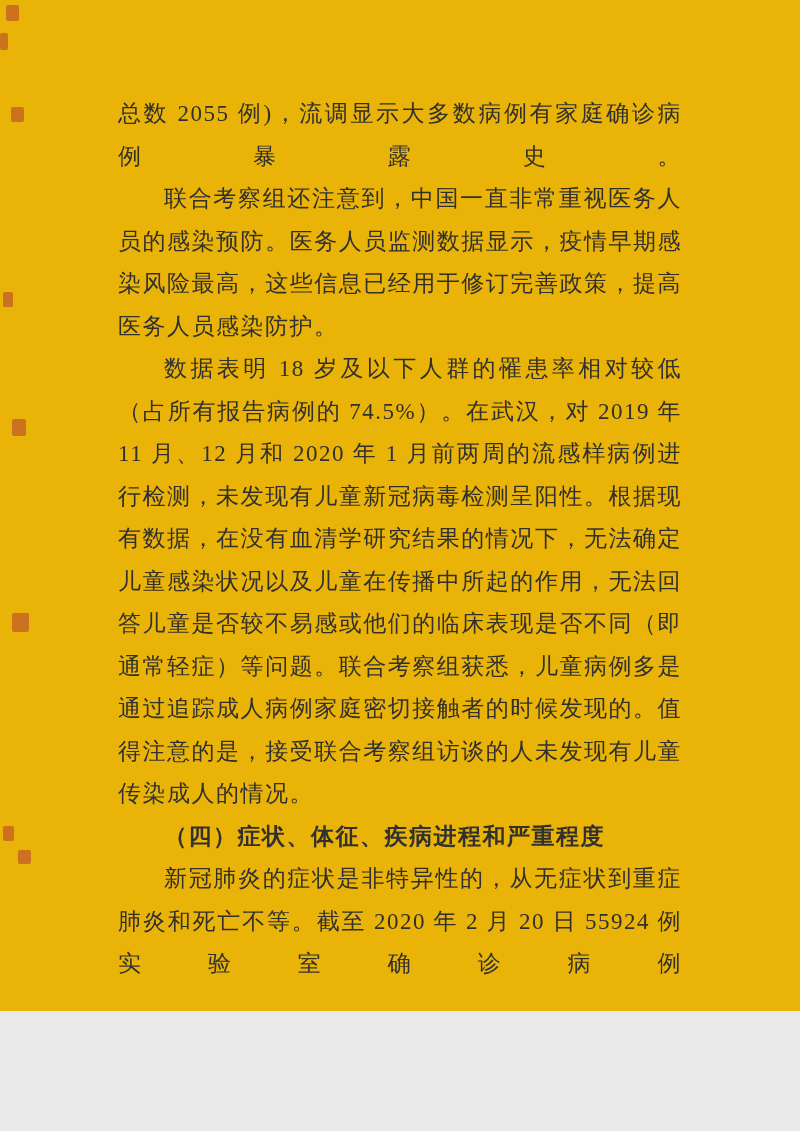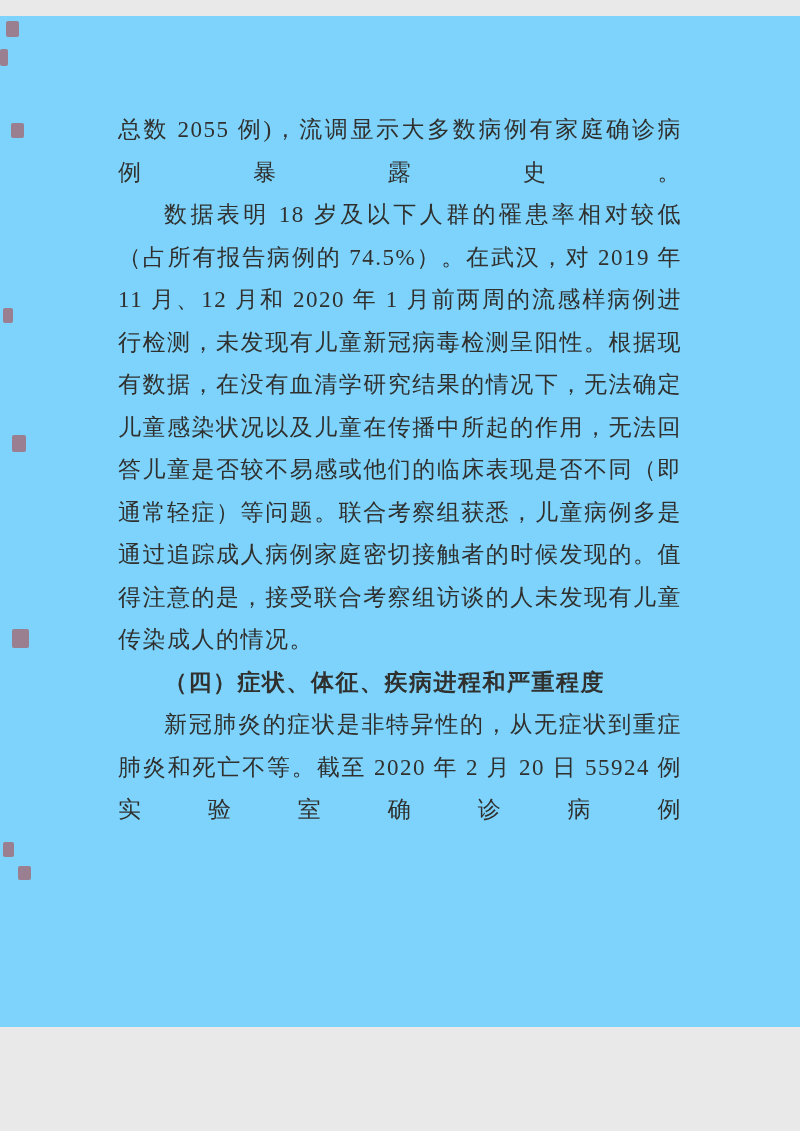--- a/index.html
+++ b/index.html
@@ -4,22 +4,22 @@
 <style>
   html, body {
     margin: 0;
     padding: 0;
     background: #e9e9e9;
   }
   .page {
     position: relative;
     width: 800px;
     height: 1011px;
-    margin: 16px auto;
-    background: #7dd3fc;
+    margin: 0 auto;
+    background: #eab308;
     overflow: hidden;
     font-family: "Liberation Serif", "DejaVu Serif", serif;
     color: #30302e;
   }
   
   .content {
     position: absolute;
     top: 93px;
     left: 118px;
     width: 564px;
@@ -82,20 +82,21 @@
   <div class="seal m4" style="background: rgb(176, 58, 52);"></div>
   <div class="seal m5" style="background: rgb(176, 58, 52);"></div>
   <div class="seal m6" style="background: rgb(176, 58, 52);"></div>
   <div class="seal m7" style="background: rgb(176, 58, 52);"></div>
   <div class="seal m8" style="background: rgb(176, 58, 52);"></div>
 
   <main class="content">
 
     <p class="no-indent fill-last">总数 2055 例)，流调显示大多数病例有家庭确诊病例暴露史。</p>
 
+    <p>联合考察组还注意到，中国一直非常重视医务人员的感染预防。医务人员监测数据显示，疫情早期感染风险最高，这些信息已经用于修订完善政策，提高医务人员感染防护。</p>
 
 
 
     <p>数据表明 18 岁及以下人群的罹患率相对较低（占所有报告病例的 74.5%）。在武汉，对 2019 年 11 月、12 月和 2020 年 1 月前两周的流感样病例进行检测，未发现有儿童新冠病毒检测呈阳性。根据现有数据，在没有血清学研究结果的情况下，无法确定儿童感染状况以及儿童在传播中所起的作用，无法回答儿童是否较不易感或他们的临床表现是否不同（即通常轻症）等问题。联合考察组获悉，儿童病例多是通过追踪成人病例家庭密切接触者的时候发现的。值得注意的是，接受联合考察组访谈的人未发现有儿童传染成人的情况。</p>
 
     <h2 class="section-heading">（四）症状、体征、疾病进程和严重程度</h2>
 
     <p class="fill-last">新冠肺炎的症状是非特异性的，从无症状到重症肺炎和死亡不等。截至 2020 年 2 月 20 日 55924 例实验室确诊病例</p>
 
   </main>

